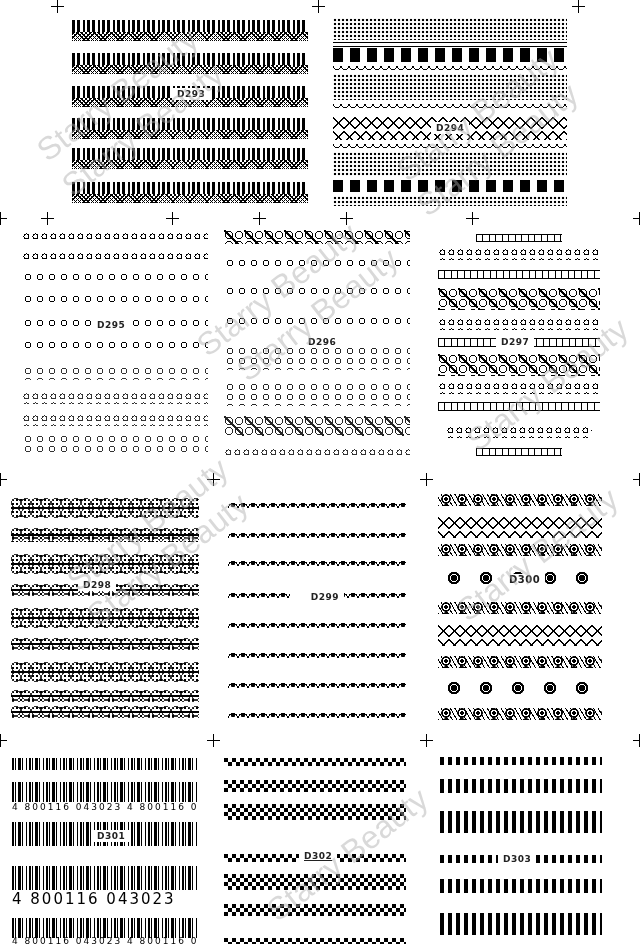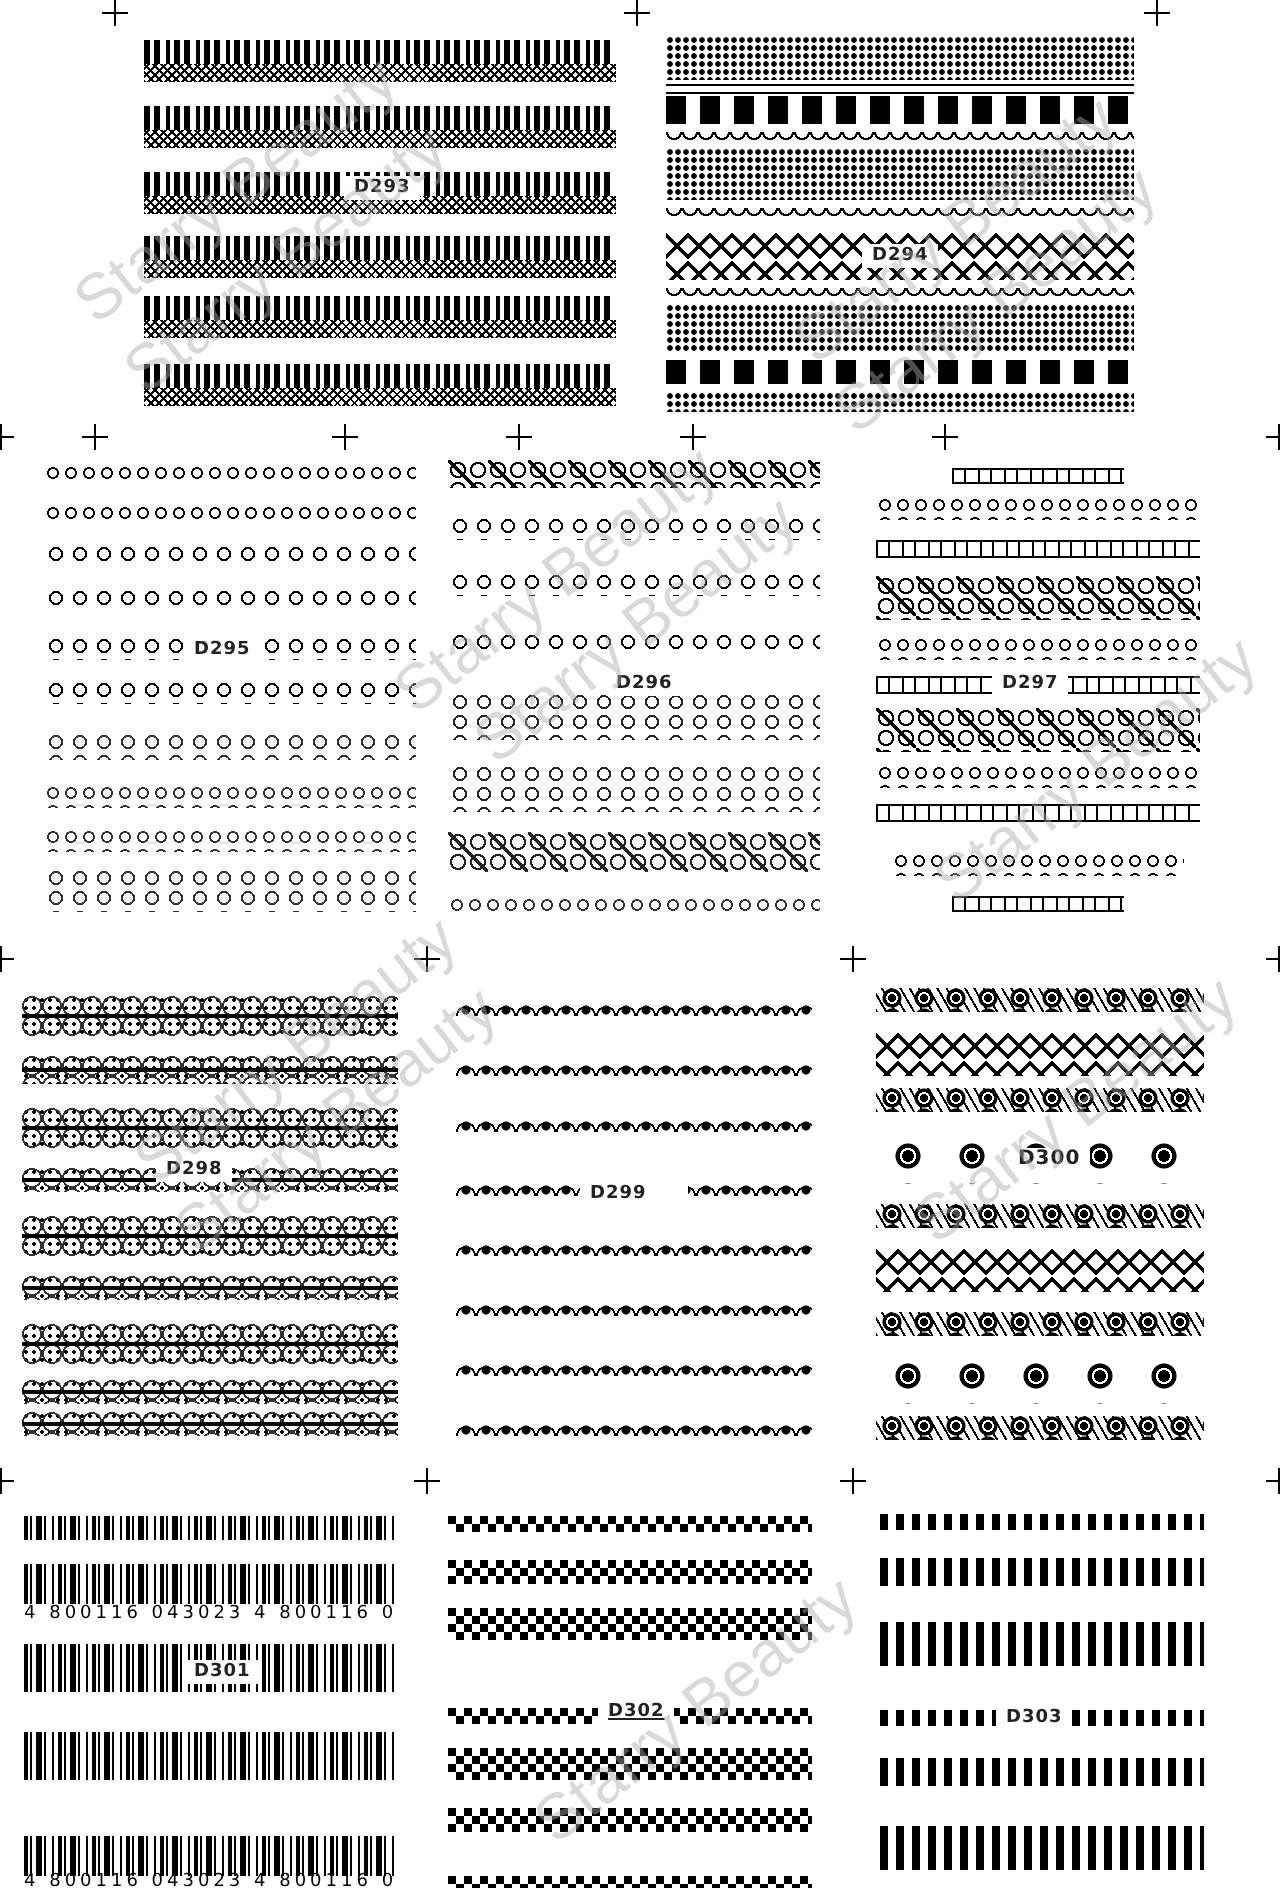--- a/index.html
+++ b/index.html
@@ -171,21 +171,21 @@
   <div class="row p-net" style="top:56px;height:20px;"></div>
   <div class="row p-net" style="top:86px;height:12px;"></div>
   <div class="row p-net" style="top:110px;height:20px;"></div>
   <div class="row p-net" style="top:140px;height:12px;"></div>
   <div class="row p-net" style="top:164px;height:20px;"></div>
   <div class="row p-net" style="top:192px;height:12px;"></div>
   <div class="row p-net" style="top:208px;height:12px;"></div>
   <div class="code" style="left:67px;top:81px;">D298</div>
 </div>
 
-<div class="sheet" style="left:228px;top:498px;width:178px;height:222px;">
+<div class="sheet" style="left:228px;top:498px;width:178px;height:222px;text-align:right;">
   <div class="row p-star" style="top:0;height:12px;"></div>
   <div class="row p-star" style="top:30px;height:12px;"></div>
   <div class="row p-star" style="top:58px;height:12px;"></div>
   <div class="row p-star" style="top:90px;height:12px;"></div>
   <div class="row p-star" style="top:120px;height:12px;"></div>
   <div class="row p-star" style="top:150px;height:12px;"></div>
   <div class="row p-star" style="top:180px;height:12px;"></div>
   <div class="row p-star" style="top:210px;height:12px;"></div>
   <div class="code" style="left:62px;top:93px;width:44px;">D299</div>
 </div>
@@ -202,20 +202,21 @@
   <div class="row p-rose" style="top:214px;height:12px;"></div>
   <div class="code" style="left:66px;top:80px;font-size:10px;">D300</div>
 </div>
 
 <div class="sheet" style="left:12px;top:754px;width:186px;height:190px;">
   <div class="row p-barcode" style="top:4px;height:12px;"></div>
   <div class="row p-barcode" style="top:28px;height:20px;"></div>
   <div class="barnum" style="left:0;top:48px;font-size:9px;">4 800116 043023 4 800116 0</div>
   <div class="row p-barcode" style="top:68px;height:24px;"></div>
   <div class="row p-barcode" style="top:112px;height:24px;"></div>
+  <div class="barnum" style="left:0;top:136px;font-size:15px;">4 800116 043023</div>
   <div class="row p-barcode" style="top:164px;height:20px;"></div>
   <div class="barnum" style="left:0;top:182px;font-size:9px;">4 800116 043023 4 800116 0</div>
   <div class="code" style="left:80px;top:76px;">D301</div>
 </div>
 
 <div class="sheet" style="left:224px;top:756px;width:182px;height:188px;">
   <div class="row p-check1" style="top:2px;height:8px;"></div>
   <div class="row p-check2" style="top:24px;height:12px;"></div>
   <div class="row p-check3" style="top:48px;height:16px;"></div>
   <div class="row p-check1" style="top:98px;height:8px;"></div>

